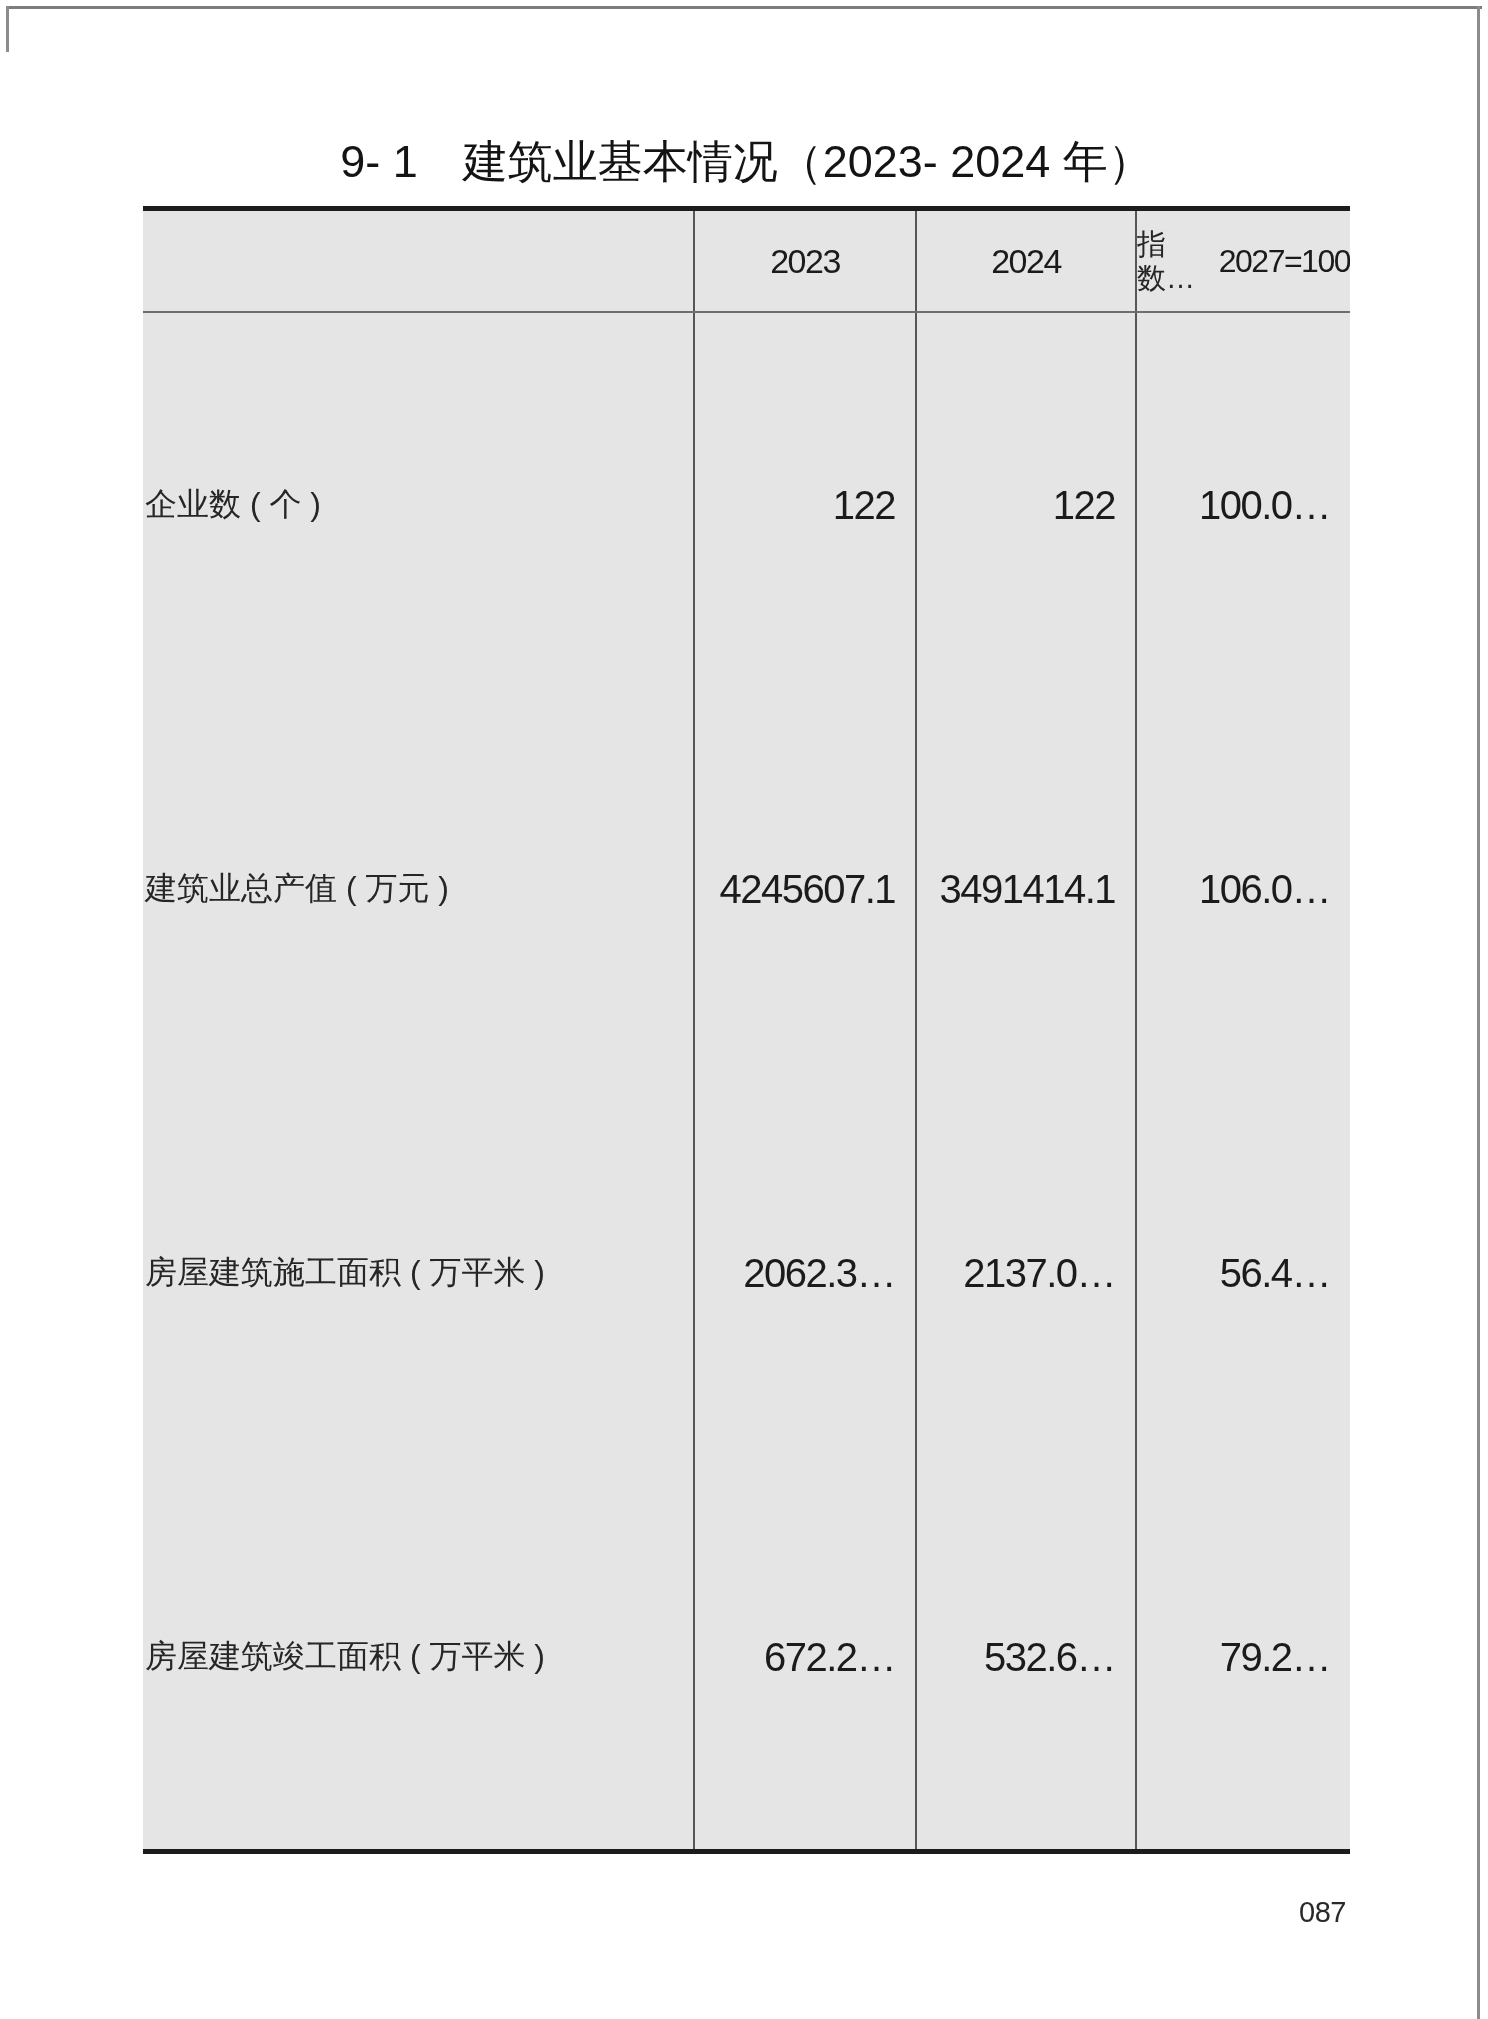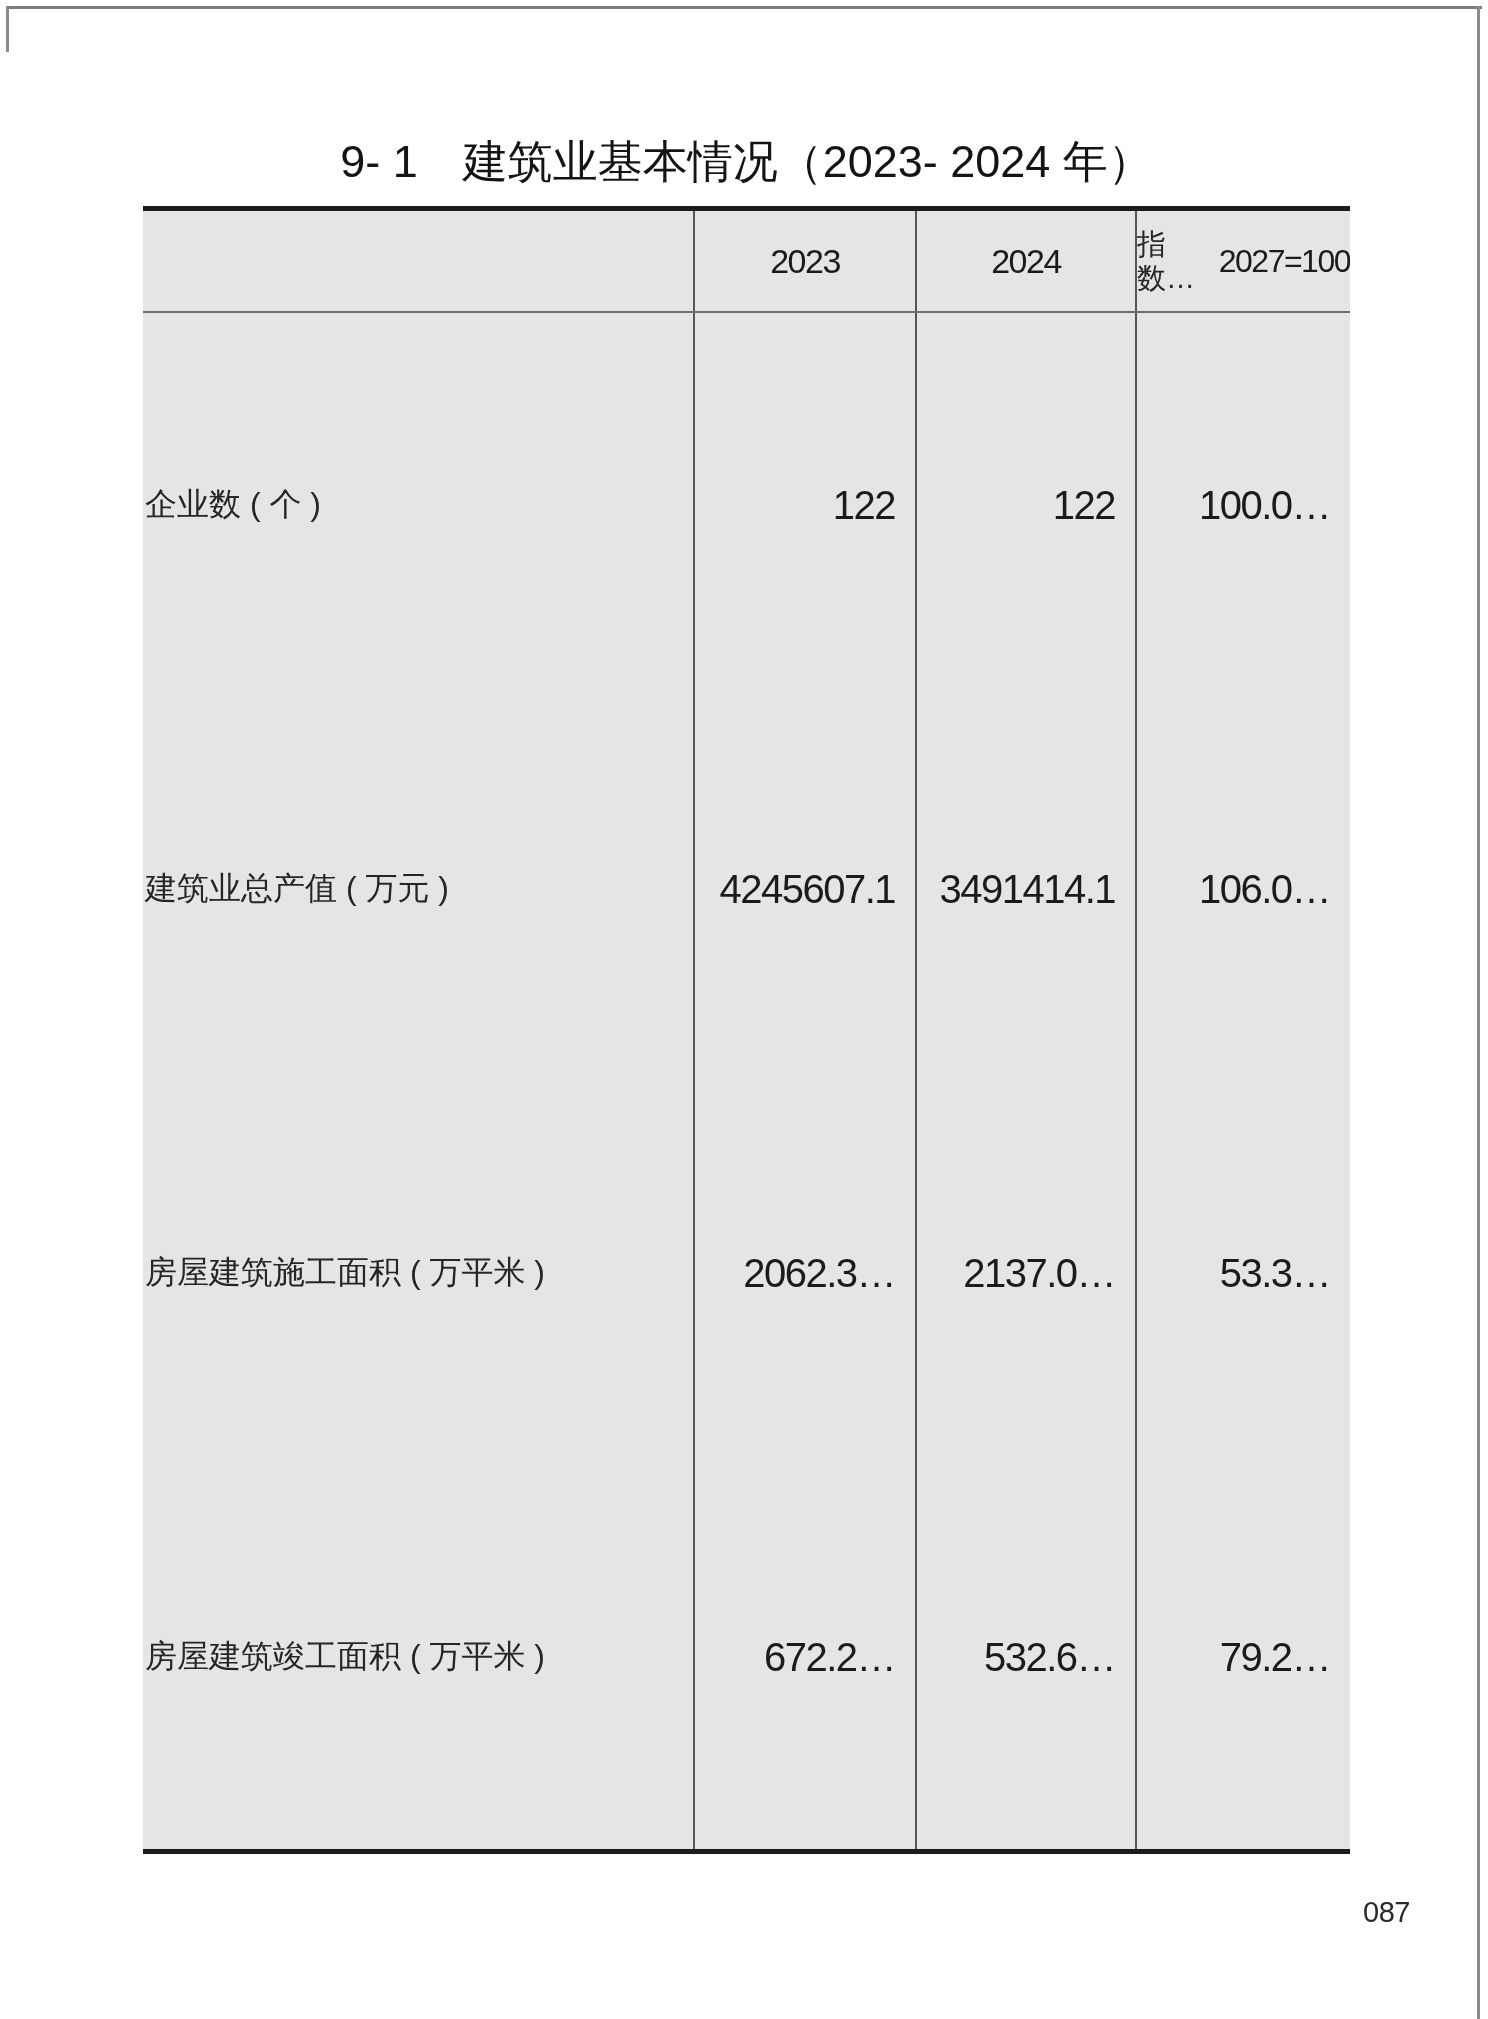--- a/index.html
+++ b/index.html
@@ -69,21 +69,21 @@
     justify-content:center;
     flex-direction:row;
     align-items:center;
     row-gap:2px;
   }
   .head-index .line1 { font-size:29px; line-height:34px; color:#262626; }
   .head-index .line2 { font-size:32px; line-height:36px; letter-spacing:-1.5px; color:#1b1b1b; }
 
   .page-number {
     position:absolute;
-    left:1200px; top:1896px; width:210px;
+    left:1136px; top:1896px; width:210px;
     text-align:right;
     font-size:29px;
     letter-spacing:-0.5px;
     color:#2a2a2a;
   }
 </style>
 </head>
 <body>
 
 <div class="edge-top"></div>
@@ -115,21 +115,21 @@
     <div class="cell label">建筑业总产值 ( 万元 )</div>
     <div class="cell value vline">4245607.1</div>
     <div class="cell value vline">3491414.1</div>
     <div class="cell value vline">106.0…</div>
   </div>
 
   <div class="t-row body">
     <div class="cell label">房屋建筑施工面积 ( 万平米 )</div>
     <div class="cell value vline">2062.3…</div>
     <div class="cell value vline">2137.0…</div>
-    <div class="cell value vline">53.3…</div>
+    <div class="cell value vline">56.4…</div>
   </div>
 
   <div class="t-row body">
     <div class="cell label">房屋建筑竣工面积 ( 万平米 )</div>
     <div class="cell value vline">672.2…</div>
     <div class="cell value vline">532.6…</div>
     <div class="cell value vline">79.2…</div>
   </div>
 
 </div>

